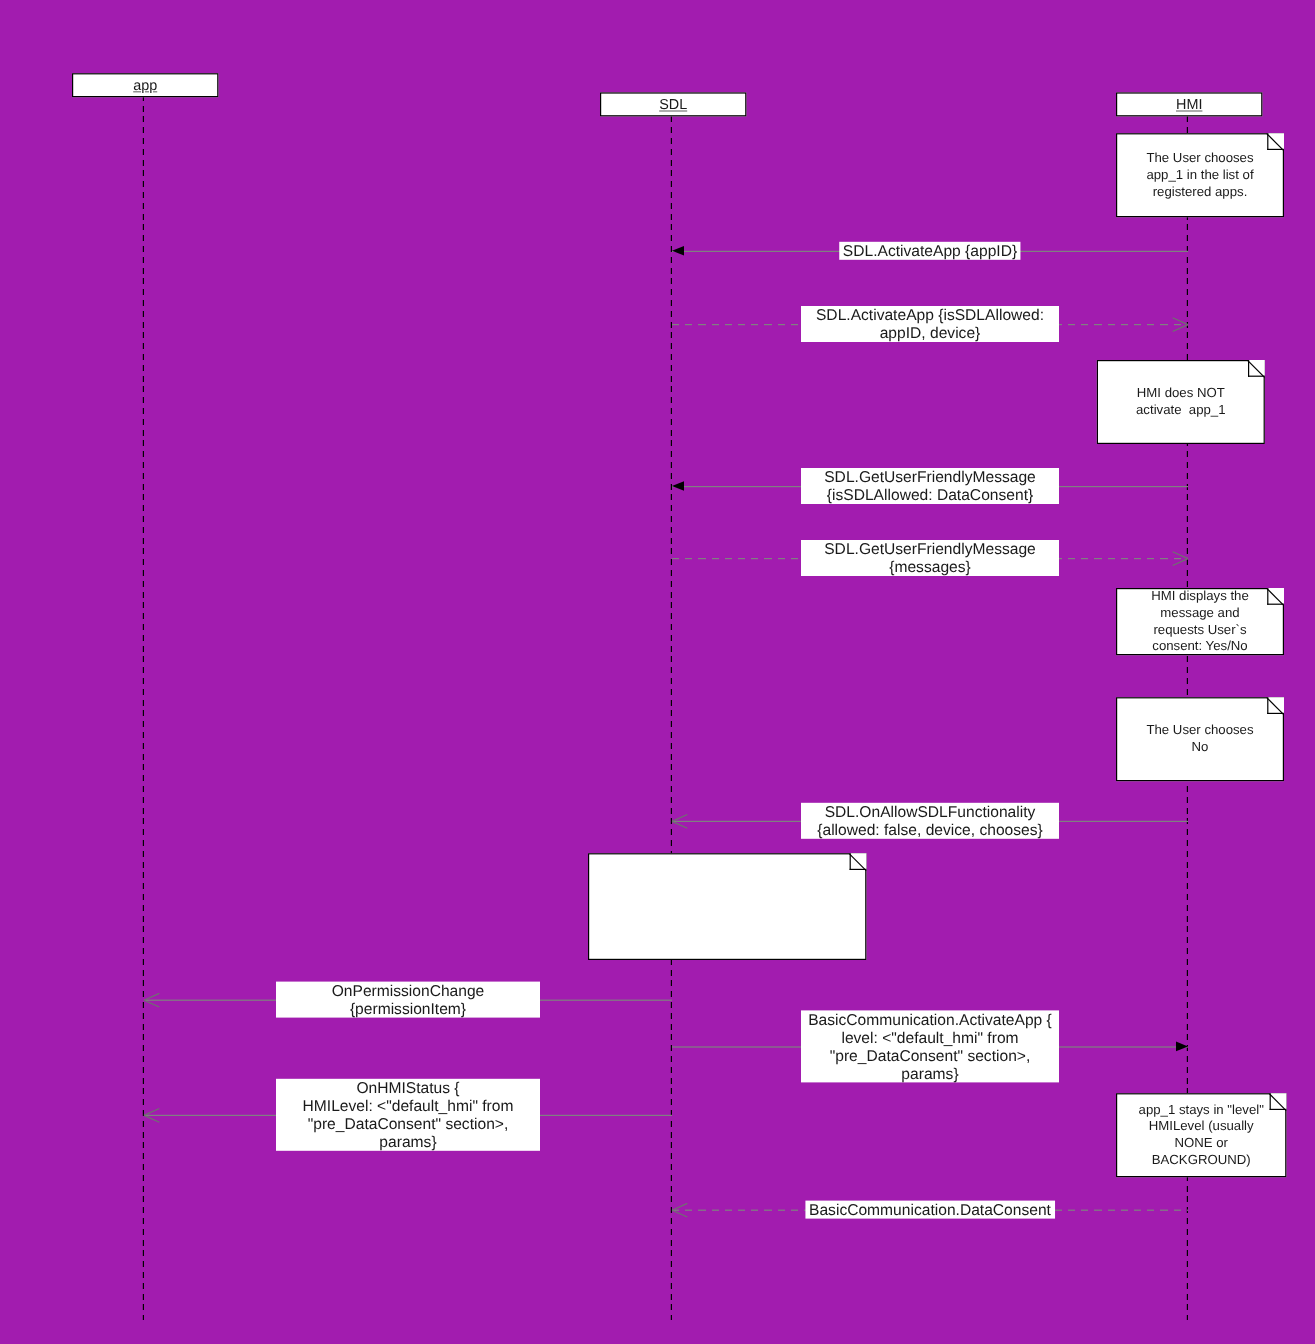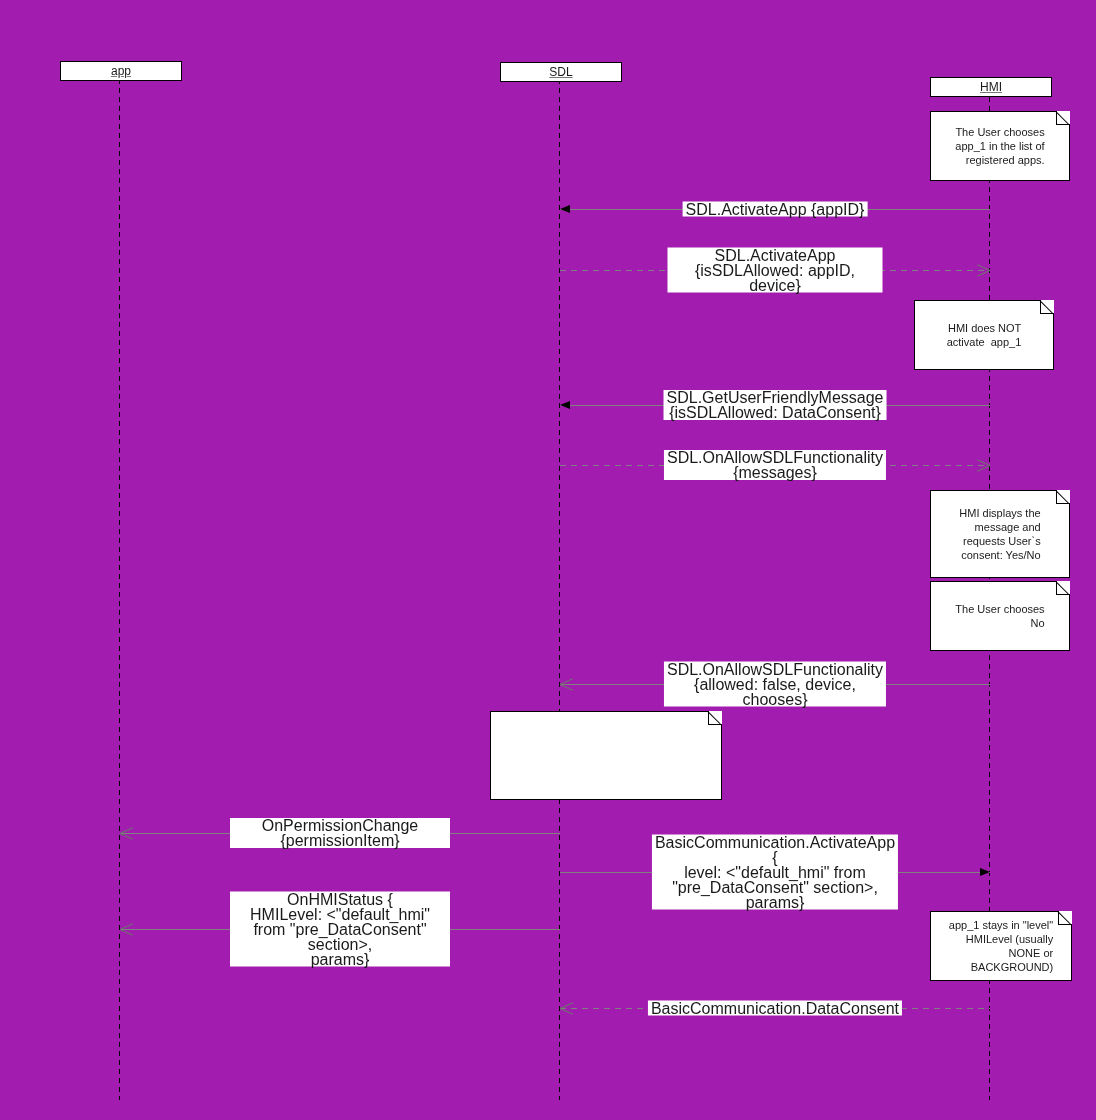--- a/index.html
+++ b/index.html
@@ -23,21 +23,21 @@
   }
 
   
   .msg { position:absolute; height:0; z-index:1; }
   .stroke { position:absolute; left:0; right:0; top:0; height:1px; background:#808080; }
   .stroke.dashed {
     background:repeating-linear-gradient(90deg,#808080 0 6px,transparent 6px 11px);
   }
   .label {
     position:absolute; left:50%; top:0; transform:translate(-50%,-50%);
-    background:#fff; padding:0 3px; font-size:16px; line-height:15px;
+    background:#fff; padding:0 3px; font-size:13px; line-height:15px;
     white-space:pre-wrap; text-align:center; color:#1a1a1a;
   }
   .head { position:absolute; width:0; height:0; }
   .head.filled.left  { left:0; top:-4px; border-style:solid; border-width:4px 10px 4px 0; border-color:transparent #000 transparent transparent; }
   .head.filled.right { right:0; top:-4px; border-style:solid; border-width:4px 0 4px 10px; border-color:transparent transparent transparent #000; }
   .head.open.left, .head.open.right { top:0; width:14px; }
   .head.open.left  { left:0; }
   .head.open.right { right:0; }
   .head.open.left::before, .head.open.left::after,
   .head.open.right::before, .head.open.right::after {
@@ -47,21 +47,21 @@
   .head.open.left::after   { left:0; transform-origin:0 50%;   transform:rotate(-24deg); }
   .head.open.right::before { right:0; transform-origin:100% 50%; transform:rotate(24deg); }
   .head.open.right::after  { right:0; transform-origin:100% 50%; transform:rotate(-24deg); }
 
   
   .note {
     position:absolute; background:#fff; border:1px solid #000; z-index:2;
     display:flex; align-items:center; justify-content:center;
     font-size:11px; line-height:14px; text-align:center; box-sizing:border-box;
   }
-  .note .txt { white-space:pre-wrap; padding:2px 3px;text-align:right; }
+  .note .txt { white-space:pre-wrap; padding:2px 3px; }
   .fold {
     position:absolute; top:-1px; right:-1px; width:14px; height:14px;
     background:#fff; border-left:1px solid #000; border-bottom:1px solid #000;
     box-sizing:border-box;
   }
   .fold::before {
     content:""; position:absolute; left:-1px; top:0; width:19.8px; height:0;
     border-top:1px solid #000; transform-origin:0 0; transform:rotate(45deg);
   }
 </style>
@@ -70,39 +70,39 @@
 
 <div class="canvas">
 
   <div class="lifeline" style="left:119px; top:79px; height:1021px"></div>
   <div class="lifeline" style="left:559px; top:79px; height:1021px"></div>
   <div class="lifeline" style="left:989px; top:79px; height:1021px"></div>
 
   <div class="head-box" style="left:60px; top:61px; width:120px">
     <span>app</span>
   </div>
-  <div class="head-box" style="left:500px; top:62px; width:120px">
+  <div class="head-box" style="left:500px; top:77px; width:120px">
     <span>SDL</span>
   </div>
   <div class="head-box" style="left:930px; top:77px; width:120px">
     <span>HMI</span>
   </div>
 
   <div class="note" style="left:930px; top:111px; width:140px; height:70px">
     <span class="fold"></span>
     <span class="txt">The User chooses
 app_1 in the list of
 registered apps.</span>
   </div>
   <div class="note" style="left:914px; top:300px; width:140px; height:70px">
     <span class="fold"></span>
     <span class="txt">HMI does NOT
 activate  app_1</span>
   </div>
-  <div class="note" style="left:930px; top:490px; width:140px; height:88px">
+  <div class="note" style="left:930px; top:490px; width:140px; height:56px">
     <span class="fold"></span>
     <span class="txt">HMI displays the
 message and
 requests User`s
 consent: Yes/No</span>
   </div>
   <div class="note" style="left:930px; top:581px; width:140px; height:70px">
     <span class="fold"></span>
     <span class="txt">The User chooses
 No</span>
@@ -132,21 +132,21 @@
 
   <div class="msg" style="left:560px; top:405px; width:430px">
     <span class="stroke"></span>
     <span class="head filled left"></span>
     <span class="label">SDL.GetUserFriendlyMessage {isSDLAllowed: DataConsent}</span>
   </div>
 
   <div class="msg" style="left:560px; top:465px; width:430px">
     <span class="stroke dashed"></span>
     <span class="head open right"></span>
-    <span class="label">SDL.OnAllowSDLFunctionality {messages}</span>
+    <span class="label">SDL.GetUserFriendlyMessage {messages}</span>
   </div>
 
   <div class="msg" style="left:560px; top:684px; width:430px">
     <span class="stroke"></span>
     <span class="head open left"></span>
     <span class="label">SDL.OnAllowSDLFunctionality {allowed: false, device, chooses}</span>
   </div>
 
   <div class="msg" style="left:120px; top:833px; width:440px">
     <span class="stroke"></span>

